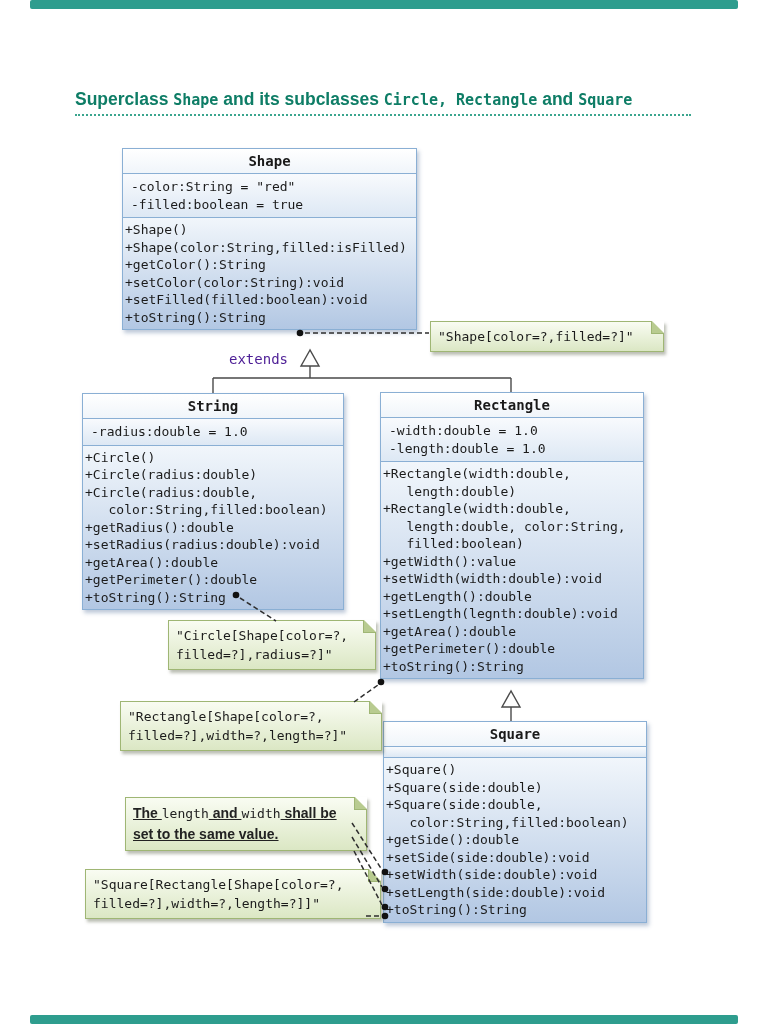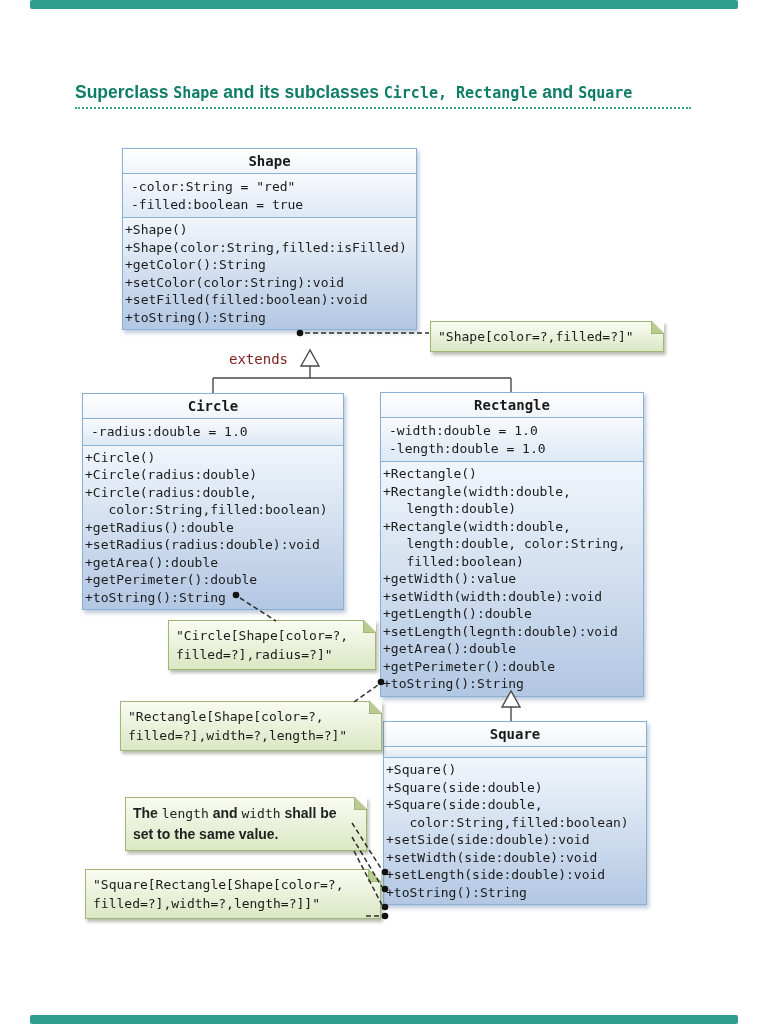--- a/index.html
+++ b/index.html
@@ -4,45 +4,45 @@
 <style>
   html,body{margin:0;padding:0;background:#ffffff;}
   #canvas{position:relative;width:768px;height:1024px;background:#ffffff;overflow:hidden;
           font-family:"DejaVu Sans Mono",monospace;}
   .accent-bar{position:absolute;left:30px;width:708px;height:9px;background:#2E9D8E;border-radius:2px;}
   #top-bar{top:0;}
   #bottom-bar{top:1015px;}
 
   .page-title{position:absolute;left:75px;top:82px;width:616px;border-bottom:2px dotted #3BA58E;
               padding-bottom:4px;color:#0E7D66;white-space:nowrap;}
-  .page-title .rich-line{display:block;}
+  .page-title .rich-line{display:block;margin-top:7px;}
   .page-title .seg-sans{font:700 17.5px "Liberation Sans",sans-serif;}
   .page-title .seg-mono{font:700 15px "DejaVu Sans Mono",monospace;}
 
   .uml-class{position:absolute;border:1px solid #8AAFD4;background:#fff;
              box-shadow:2px 3px 4px rgba(110,135,170,.45);}
   .uml-head{font:700 14px/18px "DejaVu Sans Mono",monospace;text-align:center;padding:3px 0;
             background:linear-gradient(#ffffff,#f0f5fa);border-bottom:1px solid #8AAFD4;color:#1a1a1a;}
   .uml-attrs{padding:4px 8px;min-height:2px;background:linear-gradient(#f8fafd,#dde8f4);
              border-bottom:1px solid #8AAFD4;}
   .uml-methods{padding:3px 2px;background:linear-gradient(#f1f6fb,#b2c7e3);}
   .code-line{font:13px/17.5px "DejaVu Sans Mono",monospace;color:#1b1b1b;white-space:pre;}
   .code-line.bold{font-weight:400;}
 
   .note{position:absolute;background:linear-gradient(#f9fcf2,#dbe7c4);border:1px solid #9FB674;
         box-shadow:2px 3px 3px rgba(60,70,40,.35);padding:5px 7px;}
   .note .code-line{line-height:19px;}
   .note .fold{position:absolute;top:-1px;right:-1px;width:13px;height:13px;box-sizing:border-box;
         background:linear-gradient(to bottom left,#ffffff 0 49%,#b8cb90 51% 100%);
         border-left:1px solid #9FB674;border-bottom:1px solid #9FB674;}
   .note .rich-line{white-space:pre;}
-  .note .seg-sans{font:600 14px/21px "Liberation Sans",sans-serif;color:#222;}
+  .note .seg-sans{font:600 14px/21px "Liberation Sans",sans-serif;color:#222;text-decoration:underline;}
   .note .seg-mono{font:400 13px/21px "DejaVu Sans Mono",monospace;color:#222;text-align:right;}
 
-  .extends-label{position:absolute;left:229px;top:351px;font:14px "DejaVu Sans Mono",monospace;color:#7f1d1d;}
+  .extends-label{position:absolute;left:229px;top:351px;font:14px "DejaVu Sans Mono",monospace;color:#4c1d95;}
 
   #connector-layer{position:absolute;left:0;top:0;pointer-events:none;}
   .solid{stroke:#4a4a4a;stroke-width:1.4;fill:none;}
   .tri{fill:#fefefe;stroke:#4a4a4a;stroke-width:1.4;}
   .dashed{stroke:#2e2e2e;stroke-width:1.5;stroke-dasharray:5 3;fill:none;}
   .dot{fill:#111;}
 </style>
 </head>
 <body>
 
@@ -65,21 +65,21 @@
         <div class="code-line">+Shape()</div>
         <div class="code-line">+Shape(color:String,filled:isFilled)</div>
         <div class="code-line">+getColor():String</div>
         <div class="code-line">+setColor(color:String):void</div>
         <div class="code-line">+setFilled(filled:boolean):void</div>
         <div class="code-line bold">+toString():String</div>
       </div>
   </div>
 
   <div class="uml-class" style="left:82px;top:393px;width:260px;">
-    <div class="uml-head">Circle</div>
+    <div class="uml-head">String</div>
     <div class="uml-attrs">
         <div class="code-line">-radius:double = 1.0</div>
       </div>
     <div class="uml-methods">
         <div class="code-line">+Circle()</div>
         <div class="code-line">+Circle(radius:double)</div>
         <div class="code-line">+Circle(radius:double,</div>
         <div class="code-line">   color:String,filled:boolean)</div>
         <div class="code-line">+getRadius():double</div>
         <div class="code-line">+setRadius(radius:double):void</div>
@@ -89,21 +89,20 @@
       </div>
   </div>
 
   <div class="uml-class" style="left:380px;top:392px;width:262px;">
     <div class="uml-head">Rectangle</div>
     <div class="uml-attrs">
         <div class="code-line">-width:double = 1.0</div>
         <div class="code-line">-length:double = 1.0</div>
       </div>
     <div class="uml-methods">
-        <div class="code-line">+Rectangle()</div>
         <div class="code-line">+Rectangle(width:double,</div>
         <div class="code-line">   length:double)</div>
         <div class="code-line">+Rectangle(width:double,</div>
         <div class="code-line">   length:double, color:String,</div>
         <div class="code-line">   filled:boolean)</div>
         <div class="code-line">+getWidth():value</div>
         <div class="code-line">+setWidth(width:double):void</div>
         <div class="code-line">+getLength():double</div>
         <div class="code-line">+setLength(legnth:double):void</div>
         <div class="code-line">+getArea():double</div>
@@ -113,20 +112,21 @@
   </div>
 
   <div class="uml-class" style="left:383px;top:721px;width:262px;">
     <div class="uml-head">Square</div>
     <div class="uml-attrs"></div>
     <div class="uml-methods">
         <div class="code-line">+Square()</div>
         <div class="code-line">+Square(side:double)</div>
         <div class="code-line">+Square(side:double,</div>
         <div class="code-line">   color:String,filled:boolean)</div>
+        <div class="code-line">+getSide():double</div>
         <div class="code-line">+setSide(side:double):void</div>
         <div class="code-line bold">+setWidth(side:double):void</div>
         <div class="code-line bold">+setLength(side:double):void</div>
         <div class="code-line bold">+toString():String</div>
       </div>
   </div>
 
   <div class="extends-label">extends</div>
 
   <div class="note" style="left:430px;top:321px;width:218px;">

